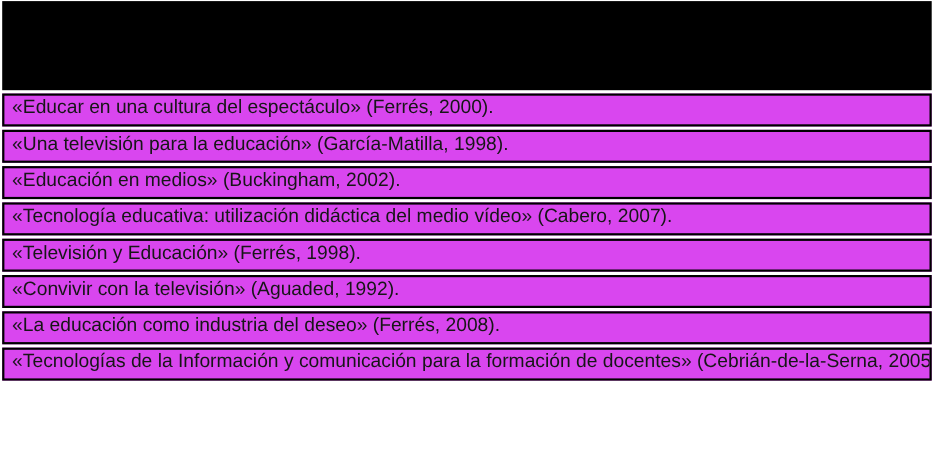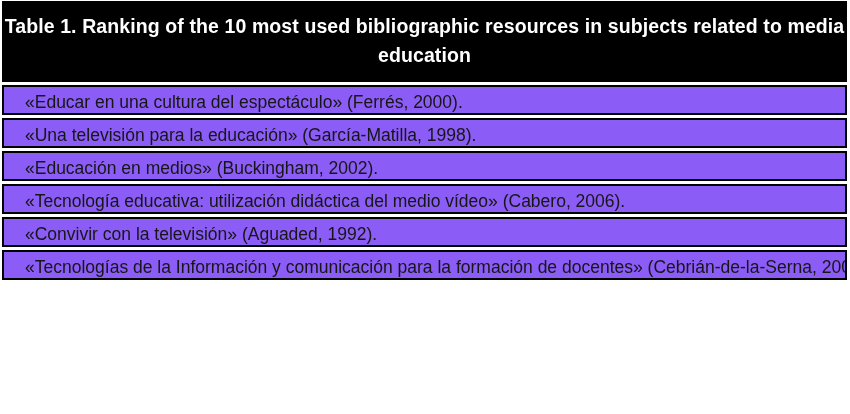--- a/index.html
+++ b/index.html
@@ -38,59 +38,64 @@
     display: block;
   }
   .rows {
     margin-top: 3px;
   }
   .row {
     box-sizing: border-box;
     width: 100%;
     height: 30px;
     border: 2px solid #000000;
-    background: #8b5cf6;
+    background: #d946ef;
     margin-bottom: 3px;
     display: flex;
-    align-items: flex-end;
-    padding-left: 21px;
+    align-items: flex-start;
+    padding-left: 7px;
     font-size: 17.5px;
     color: #161616;
     white-space: nowrap;
     overflow: hidden;
   }
   .row:last-child {
     margin-bottom: 0;
   }
 </style>
 </head>
 <body>
 
 <div class="page">
   <div class="table-wrap">
 
     <div class="table-header">
-      <span class="line">Table 1. Ranking of the 10 most used bibliographic resources in subjects related to media education</span>
     </div>
 
     <div class="rows">
       <div class="row">
           <span>«Educar en una cultura del espectáculo» (Ferrés, 2000).</span>
         </div>
       <div class="row">
           <span>«Una televisión para la educación» (García-Matilla, 1998).</span>
         </div>
       <div class="row">
           <span>«Educación en medios» (Buckingham, 2002).</span>
         </div>
       <div class="row">
-          <span>«Tecnología educativa: utilización didáctica del medio vídeo» (Cabero, 2006).</span>
+          <span>«Tecnología educativa: utilización didáctica del medio vídeo» (Cabero, 2007).</span>
+        </div>
+      <div class="row">
+          <span>«Televisión y Educación» (Ferrés, 1998).</span>
         </div>
       <div class="row">
           <span>«Convivir con la televisión» (Aguaded, 1992).</span>
+        </div>
+      <div class="row">
+          <span>«La educación como industria del deseo» (Ferrés, 2008).</span>
         </div>
       <div class="row">
           <span>«Tecnologías de la Información y comunicación para la formación de docentes» (Cebrián-de-la-Serna, 2005).</span>
         </div>
     </div>
 
   </div>
 </div>
 
 </body></html>

